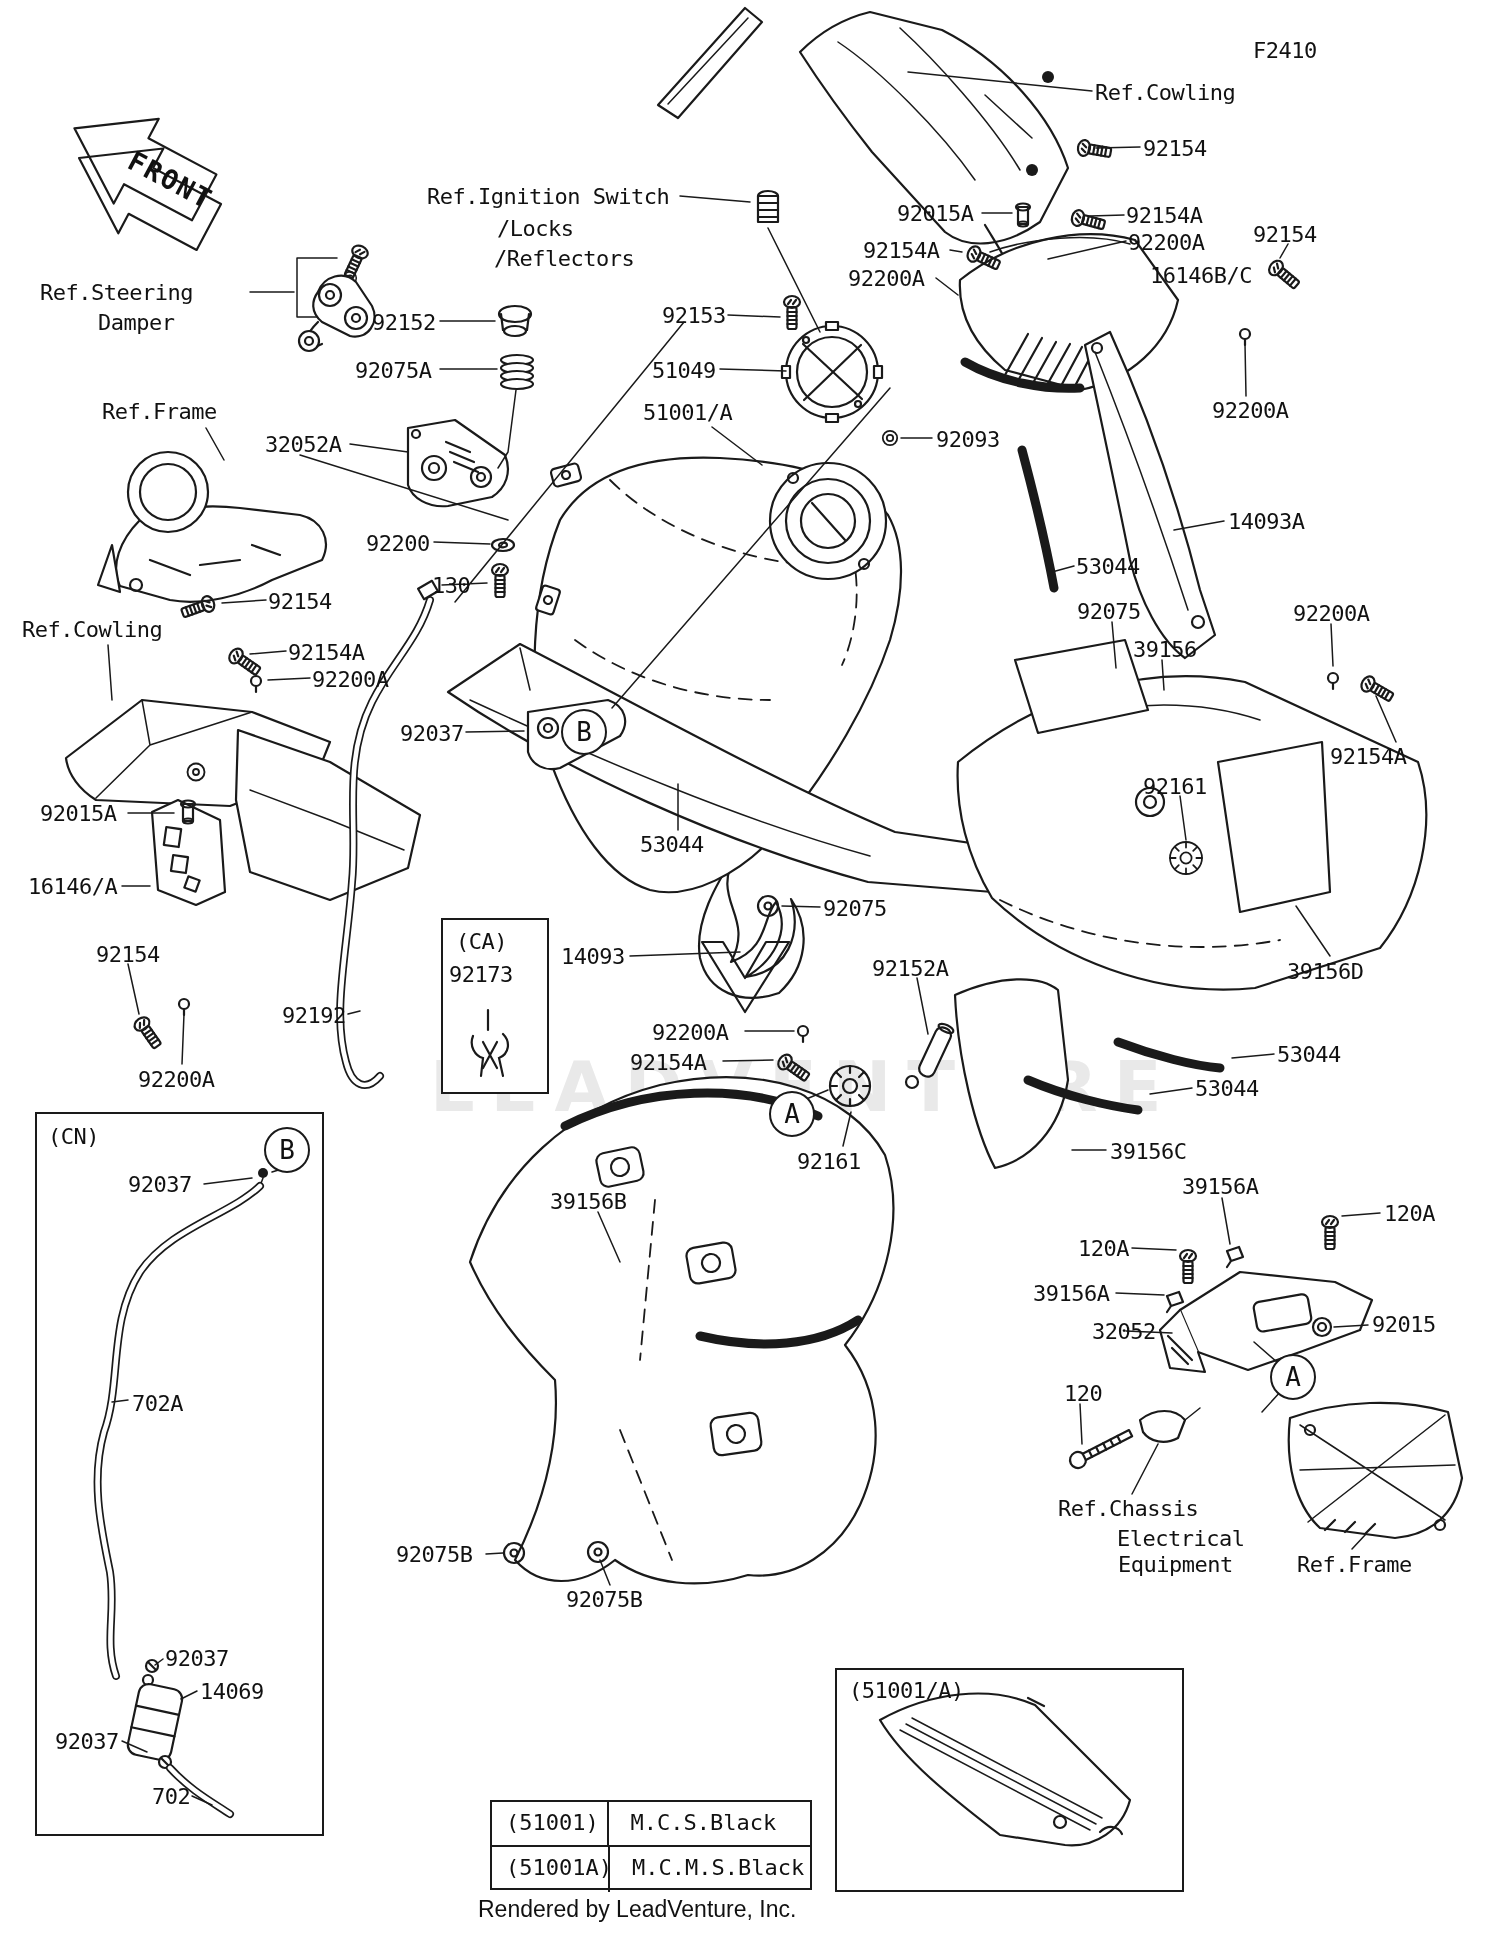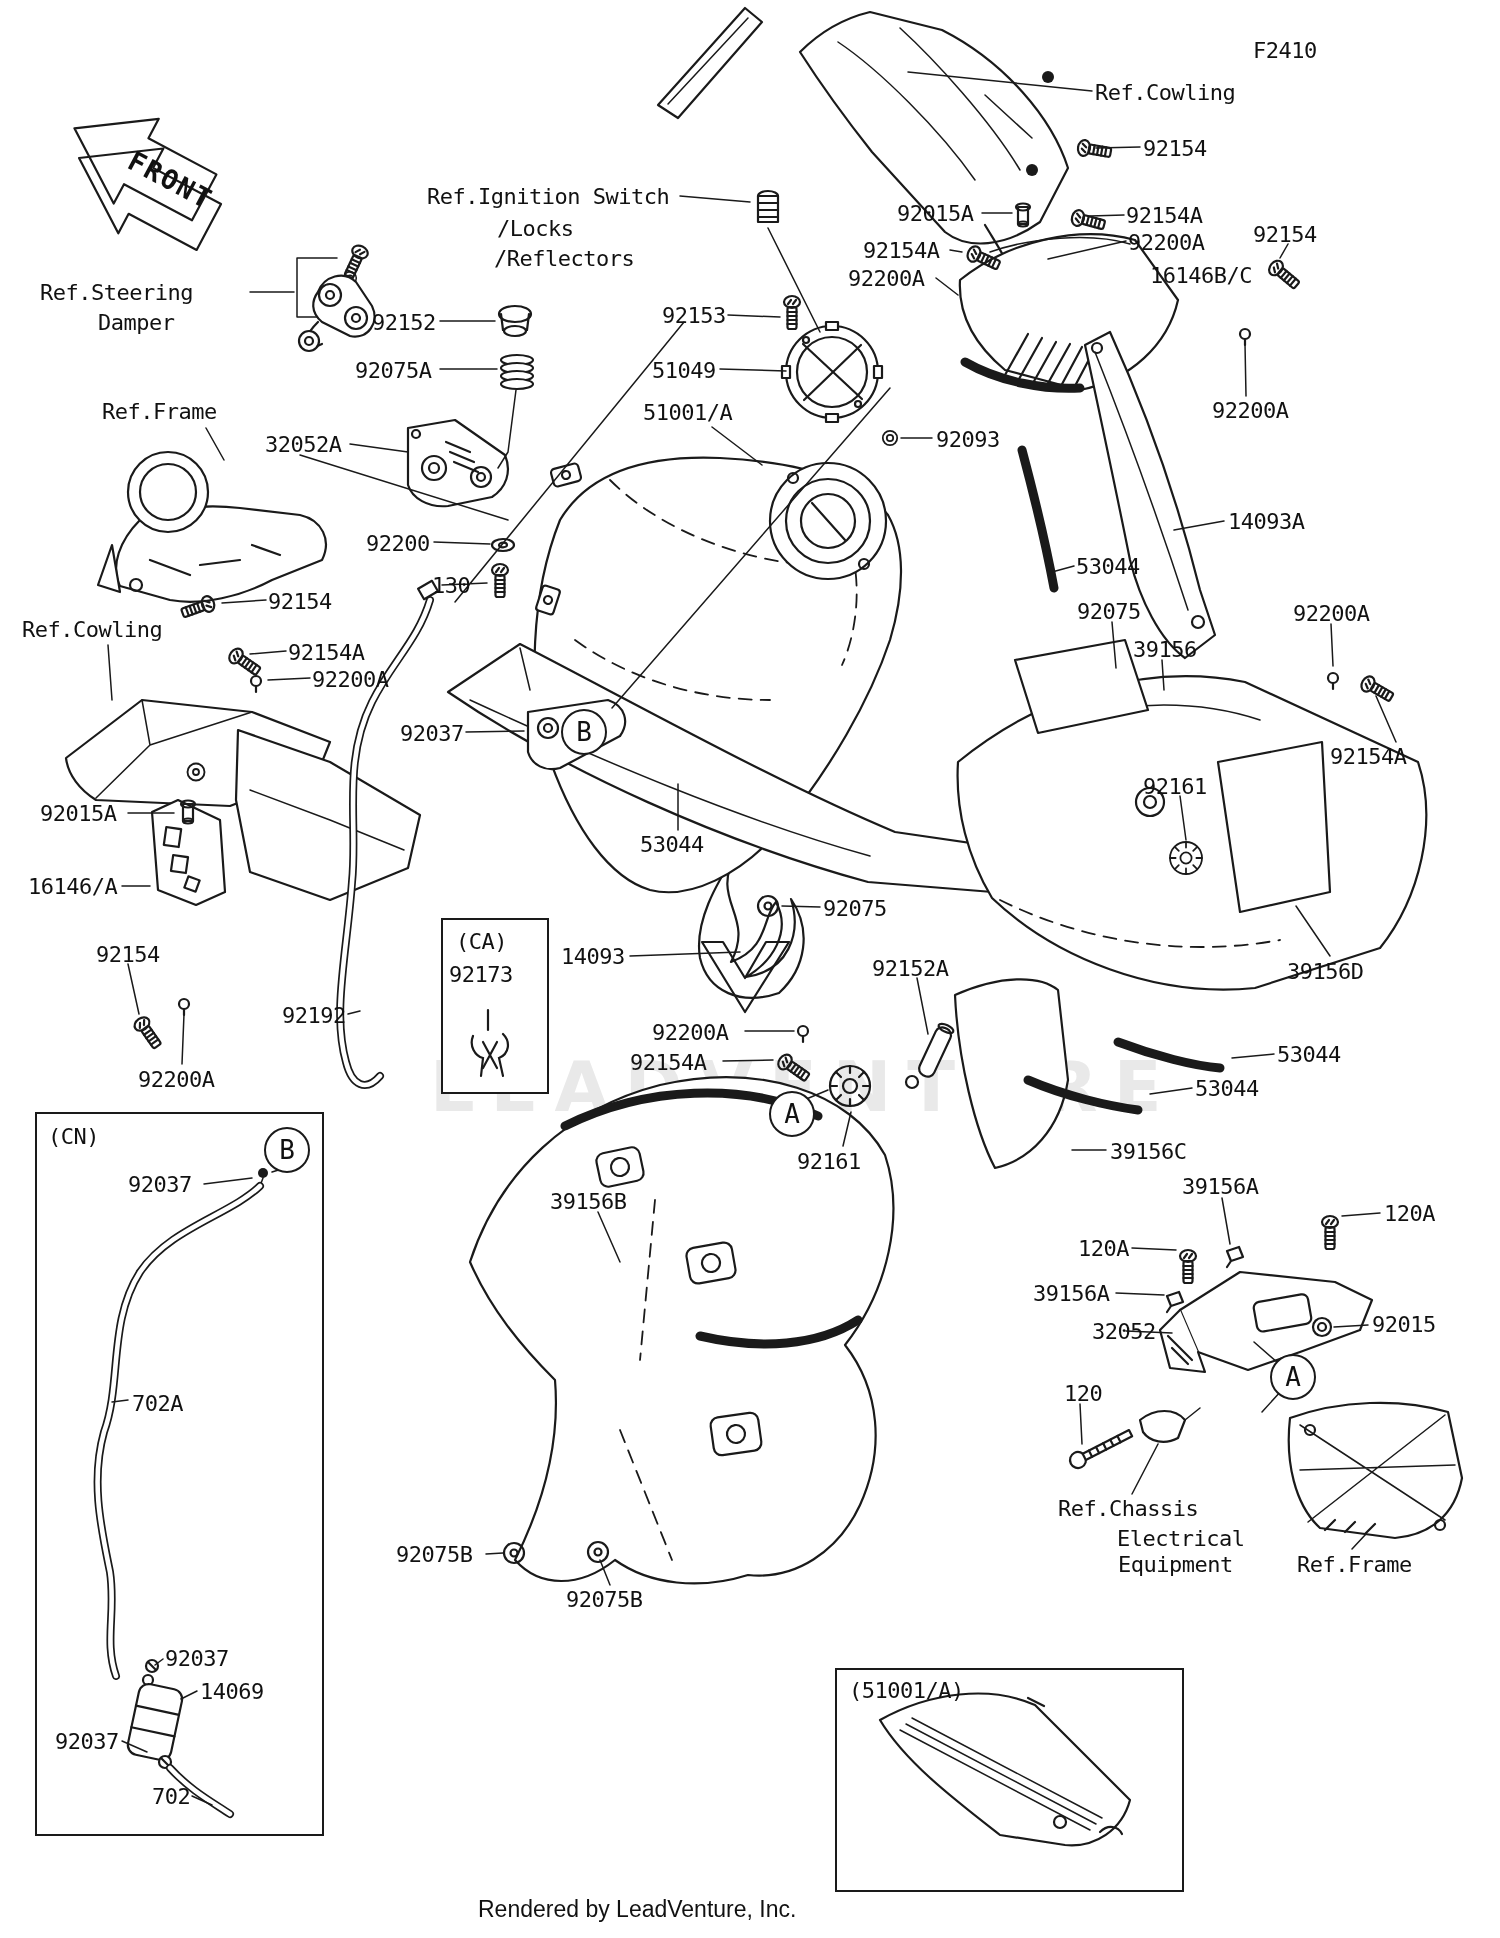--- a/index.html
+++ b/index.html
@@ -401,20 +401,30 @@
   <svg style="position:absolute;left:441px;top:918px;z-index:3;" width="104" height="172">
     <g fill="none" stroke="#1a1a1a" stroke-width="2.2" stroke-linecap="round">
       <path d="M47,92 L47,112"></path>
       <path d="M32,118 C28,128 34,138 42,140 L40,158 M62,116 C70,124 68,136 58,140 L62,158"></path>
       <path d="M42,124 L56,150 M56,124 L42,150"></path>
     </g>
   </svg>
   <div class="box" id="cn-box" style="left:35px;top:1112px;width:285px;height:720px;"></div>
   <div class="box" id="inset-box" style="left:835px;top:1668px;width:345px;height:220px;"></div>
 
+  <div class="box" id="color-table">
+    <div class="trow first">
+      <div class="tcell tc1">(51001)</div>
+      <div class="tcell tc2">M.C.S.Black</div>
+    </div>
+    <div class="trow">
+      <div class="tcell tc1">(51001A)</div>
+      <div class="tcell tc2">M.C.M.S.Black</div>
+    </div>
+  </div>
 
   <div id="footer">Rendered by LeadVenture, Inc.</div>
 
   <div id="label-layer">
       <div class="plabel" style="left: 1253px; top: 38px;">F2410</div>
       <div class="plabel" style="left: 1095px; top: 80px;">Ref.Cowling</div>
       <div class="plabel" style="left: 1143px; top: 136px;">92154</div>
       <div class="plabel" style="left: 897px; top: 201px;">92015A</div>
       <div class="plabel" style="left: 1126px; top: 203px;">92154A</div>
       <div class="plabel" style="left: 1128px; top: 230px;">92200A</div>

